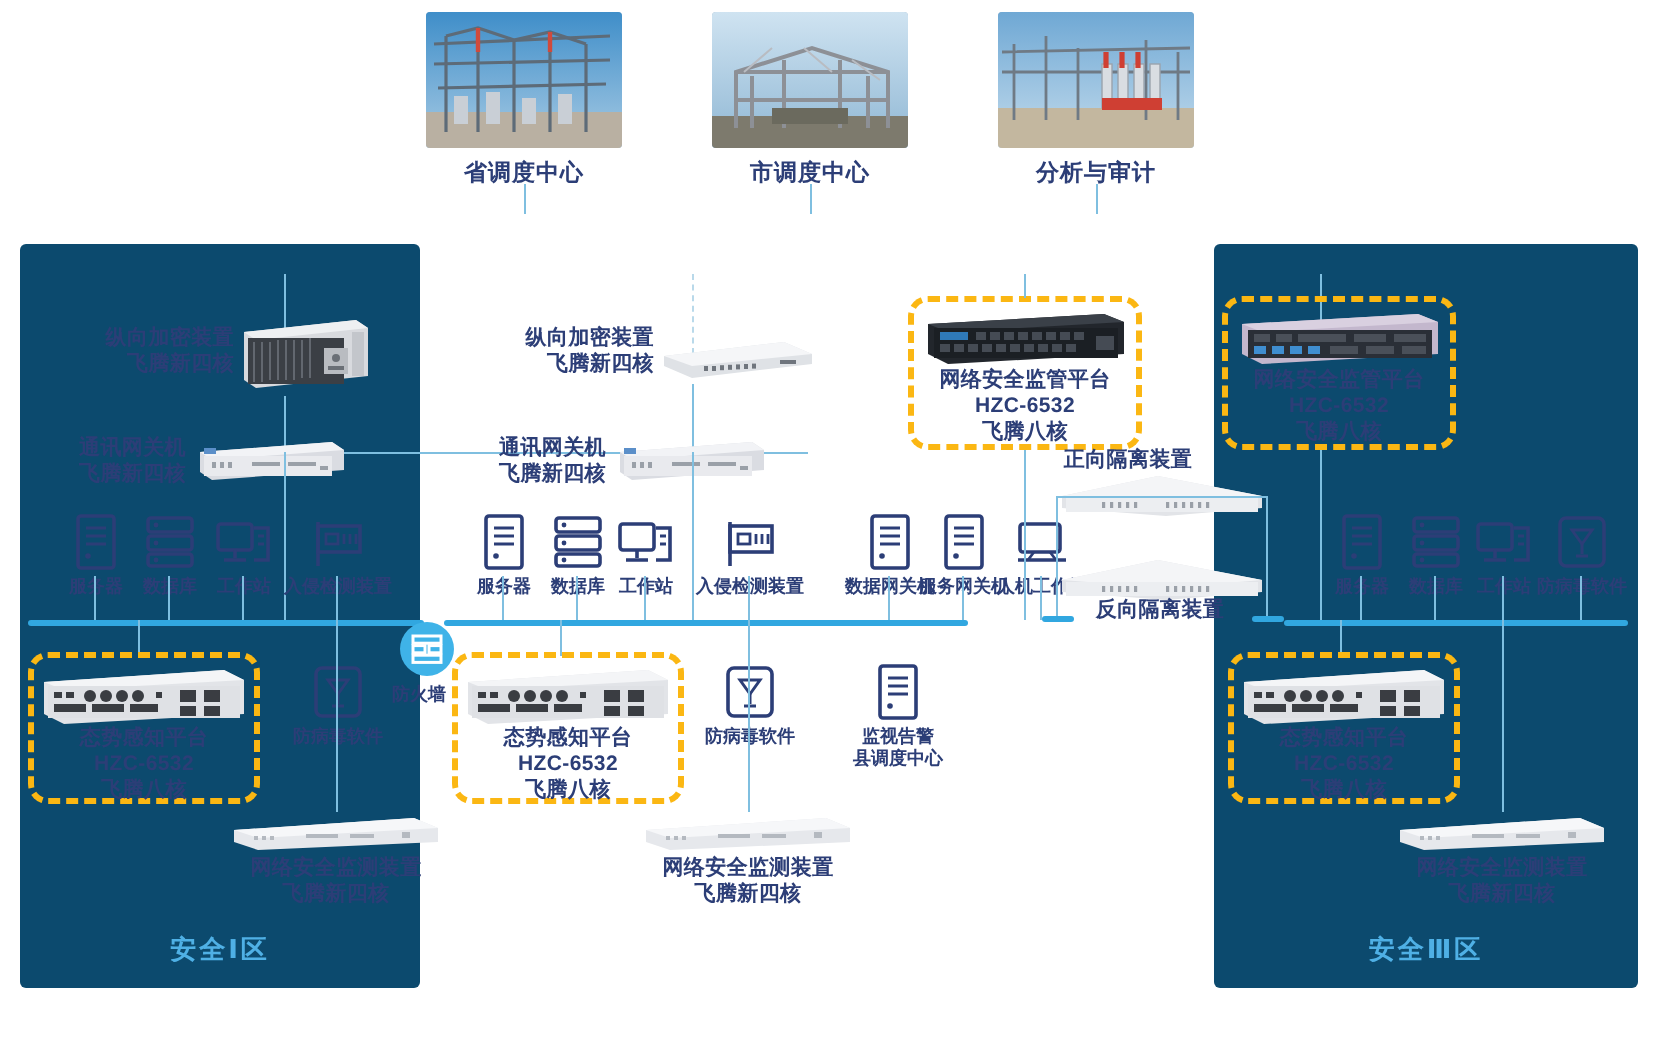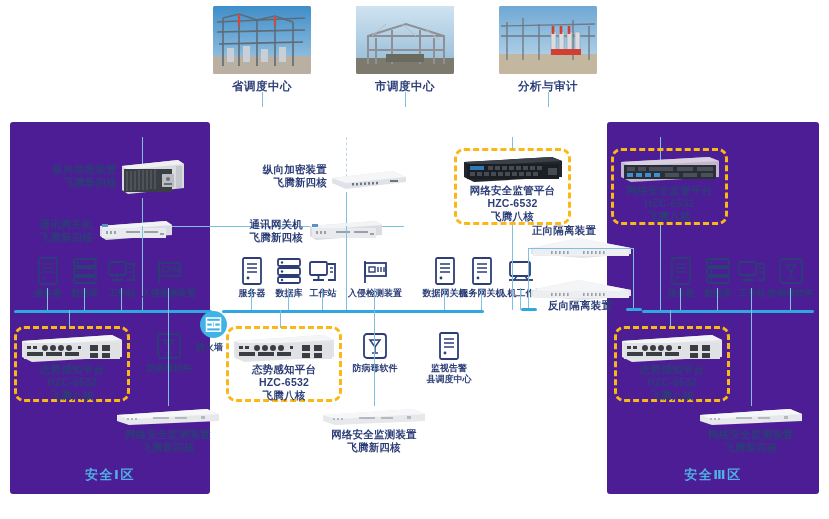--- a/index.html
+++ b/index.html
@@ -37,21 +37,21 @@
   
   .vpn{
     position:absolute;left:108px;top:106px;width:657px;height:31px;
     background:#4cb033;border-radius:4px;
     color:#fff;font-size:17px;font-weight:bold;letter-spacing:1px;
     display:flex;align-items:center;justify-content:center;
   }
 
   
   .zone{
-    position:absolute;top:122px;background:#4c1d95;border-radius:3px;
+    position:absolute;top:122px;background:#0c4a6e;border-radius:3px;
   }
   .zone-label{
     position:absolute;bottom:10px;width:100%;text-align:center;
     color:#4fb0e5;font-size:13px;font-weight:bold;letter-spacing:1.5px;
   }
 
   
   .lbl{
     position:absolute;color:#2c3e77;font-size:10.5px;font-weight:bold;
     line-height:13px;text-align:center;white-space:nowrap;letter-spacing:.2px;

